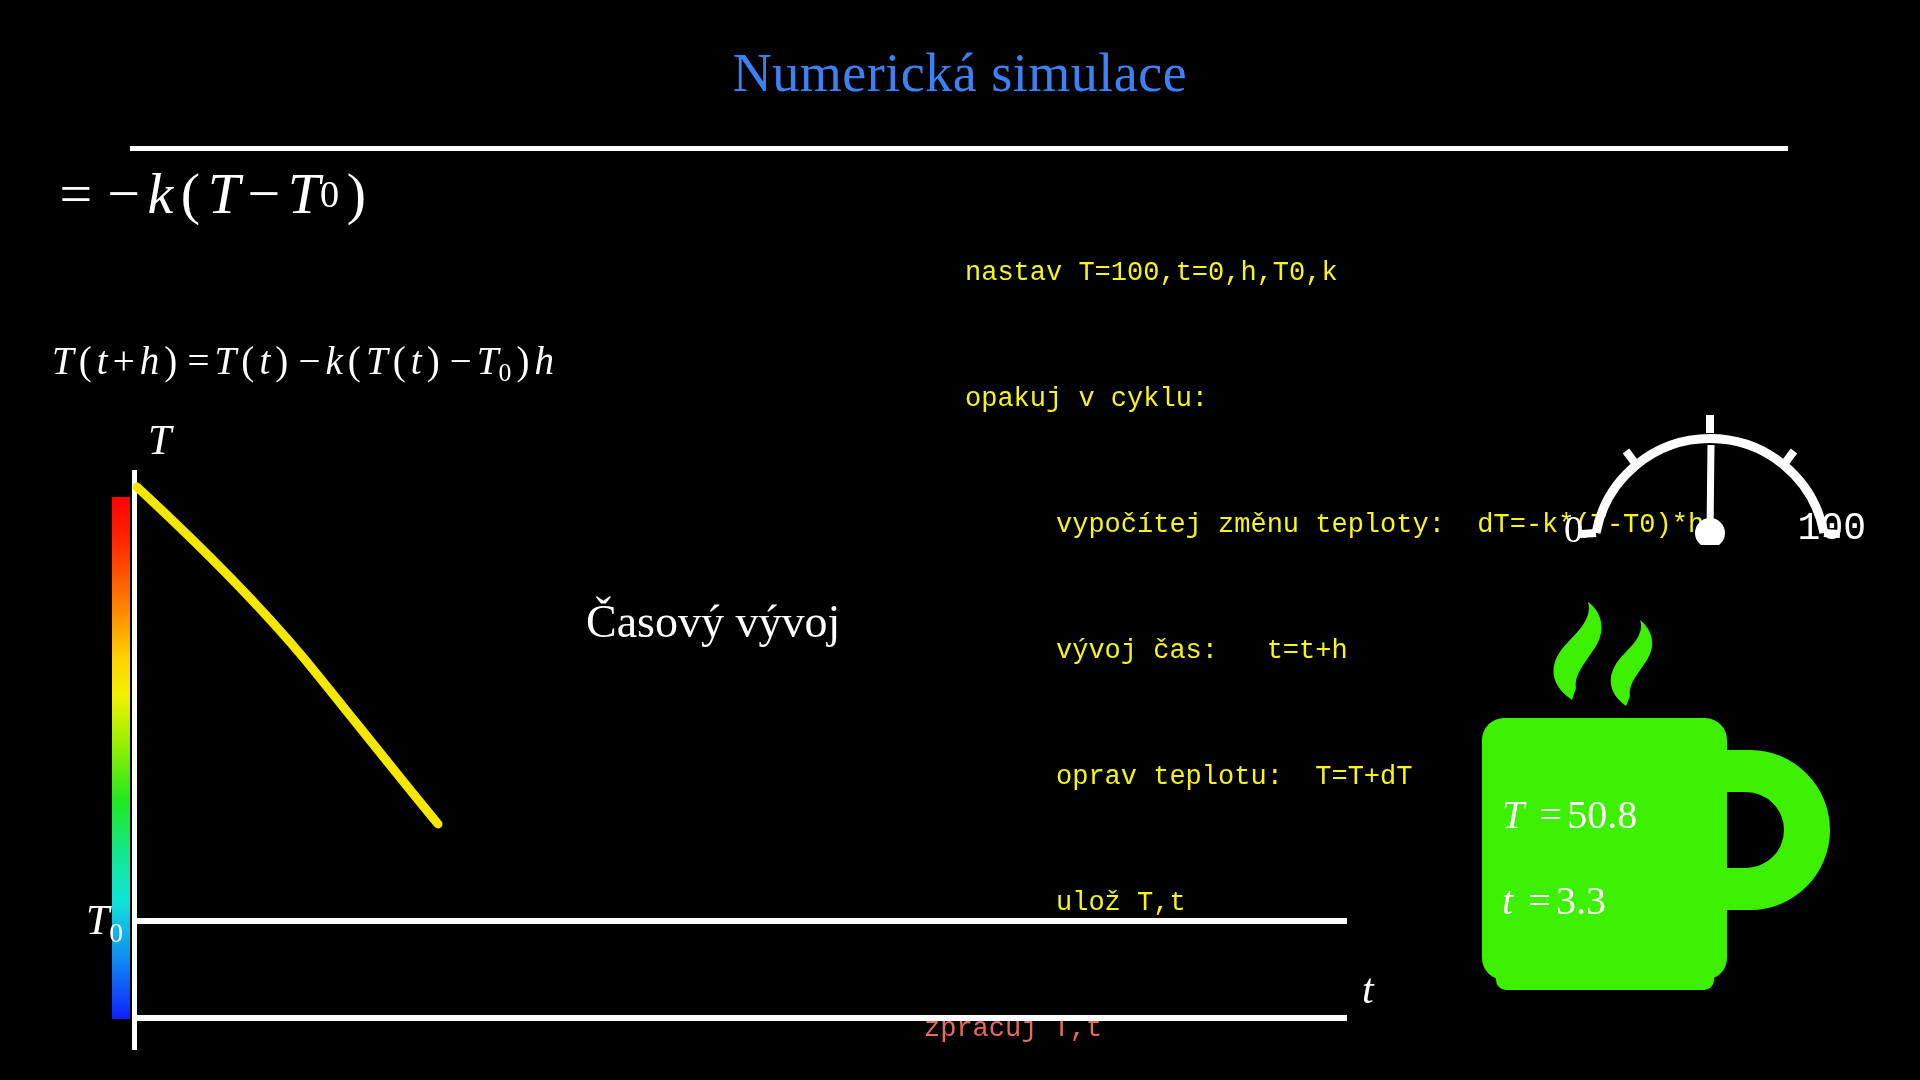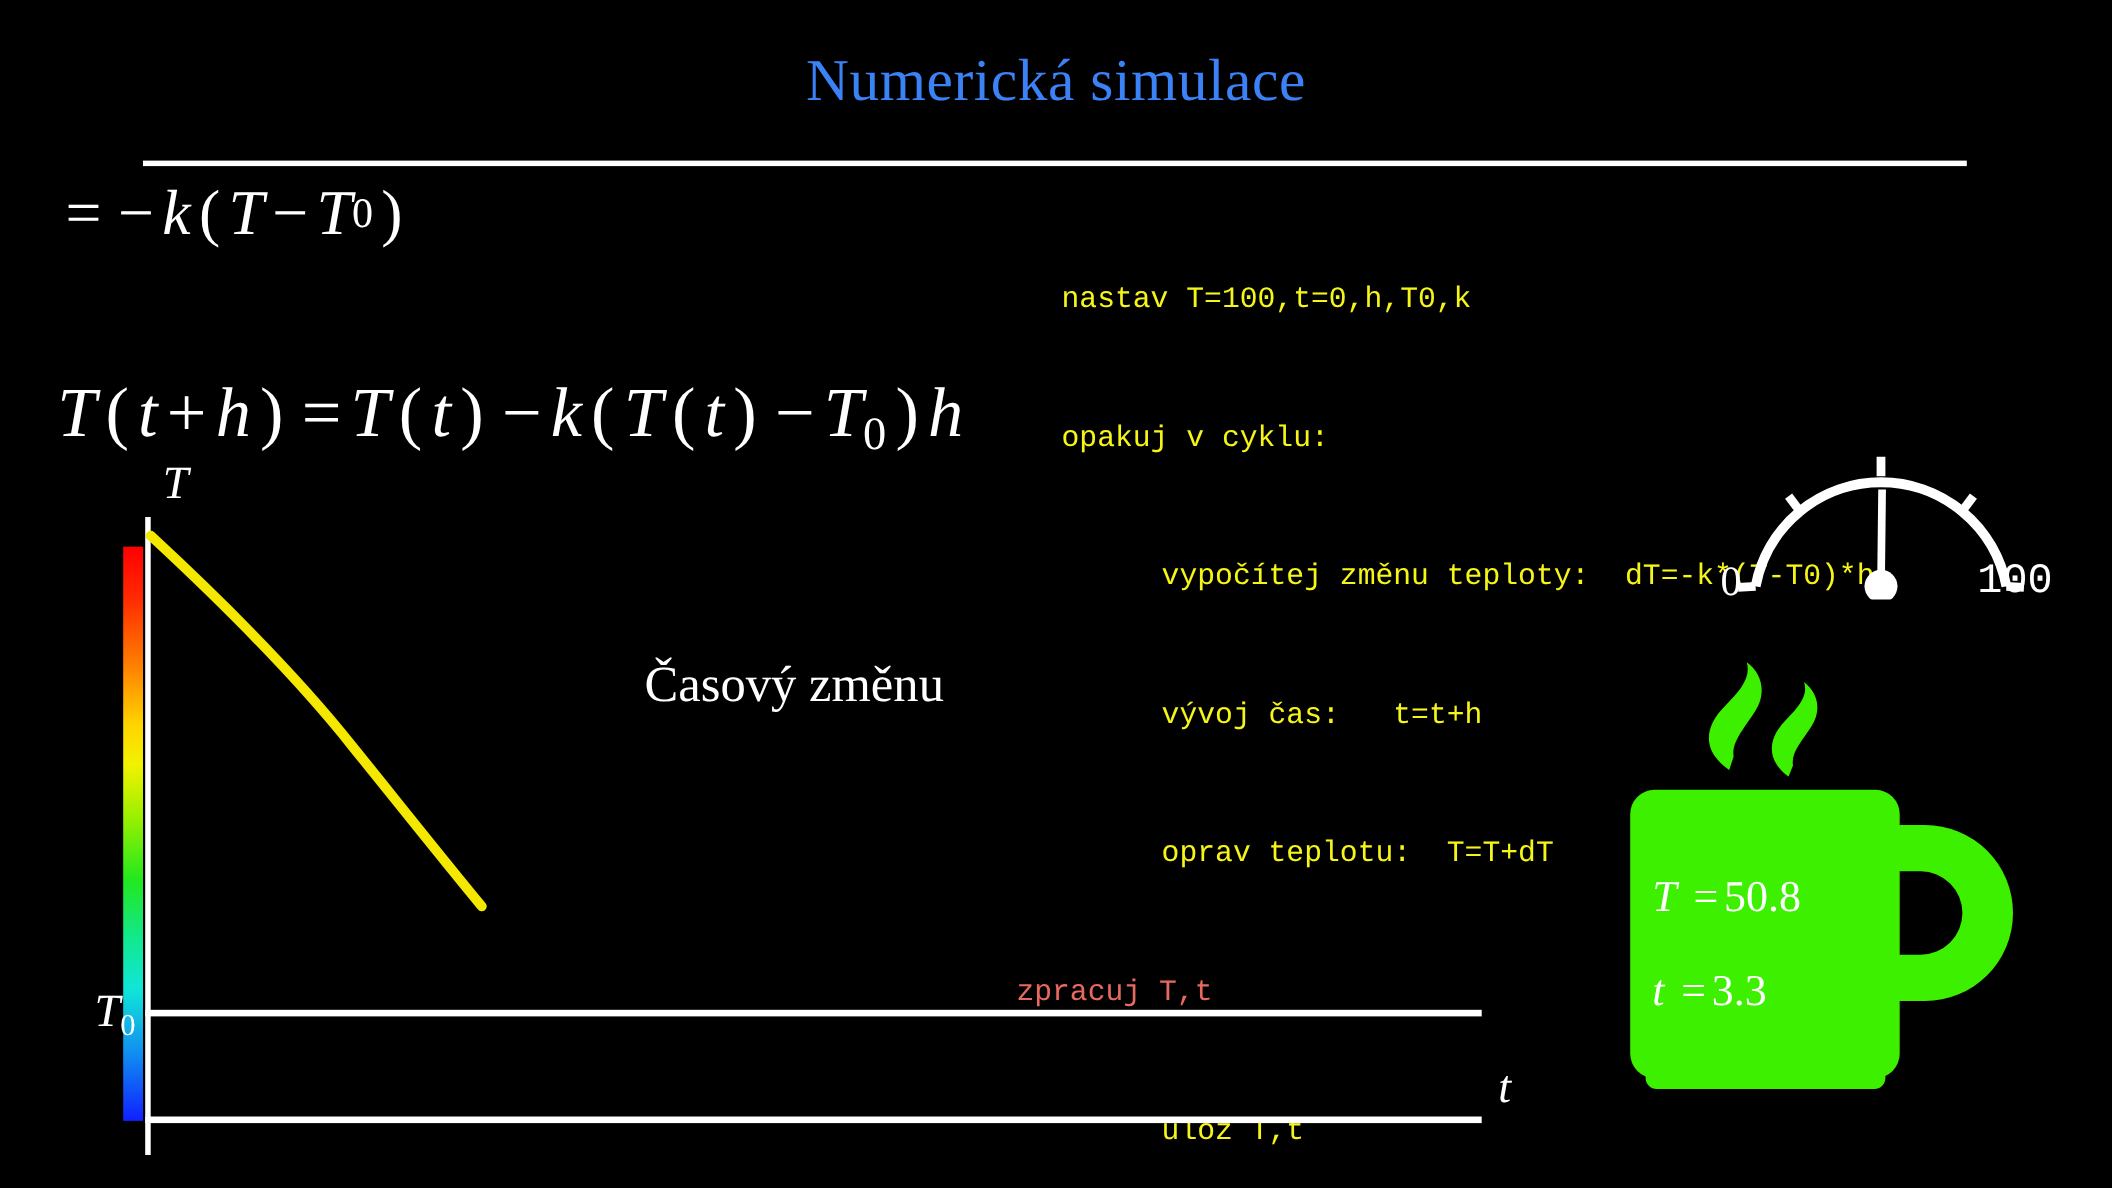--- a/index.html
+++ b/index.html
@@ -75,21 +75,21 @@
     width: 100%;
     height: 3px;
     background: #ffffff;
   }
   .frac .den { padding: 2px 0.12em 0 0.12em; }
 
   #eq-euler {
     position: absolute;
     left: 52px;
     top: 338px;
-    font-size: 64px;
+    font-size: 39px;
     white-space: nowrap;
   }
 
   
   #pseudocode {
     position: absolute;
     left: 960px;
     top: 168px;
     font-family: "Liberation Mono", monospace;
     font-size: 27px;
@@ -274,38 +274,38 @@
 <div id="eq-euler" class="math">
   <span class="mi">T</span><span class="mo">(</span><span class="mi">t</span><span class="mo">+</span><span class="mi">h</span><span class="mo">)</span><span class="mo">=</span><span class="mi">T</span><span class="mo">(</span><span class="mi">t</span><span class="mo">)</span><span class="mo">−</span><span class="mi">k</span><span class="mo">(</span><span class="mi">T</span><span class="mo">(</span><span class="mi">t</span><span class="mo">)</span><span class="mo">−</span><span class="mi">T</span><span class="sub">0</span><span class="mo">)</span><span class="mi">h</span>
 </div>
 
 <div id="pseudocode">
   <div class="code-line code-yellow ind0">nastav T=100,t=0,h,T0,k</div>
   <div class="code-line code-yellow ind0">opakuj v cyklu:</div>
   <div class="code-line code-yellow ind1">vypočítej změnu teploty:  dT=-k*(T-T0)*h</div>
   <div class="code-line code-yellow ind1">vývoj čas:   t=t+h</div>
   <div class="code-line code-yellow ind1">oprav teplotu:  T=T+dT</div>
+  <div class="code-line code-yellow ind1">ulož T,t</div>
   <div class="code-line code-red ind-out">zpracuj T,t</div>
-  <div class="code-line code-yellow ind1">ulož T,t</div>
 </div>
 
 <div id="chart">
   <div id="colorbar"></div>
   <div id="y-axis"></div>
   <div id="x-axis"></div>
   <div id="t0-line"></div>
 
   <svg id="curve-svg" viewBox="0 0 1450 650">
     <path d="M 137 57 C 205 120, 270 185, 320 248 C 362 300, 400 348, 438 394" fill="none" stroke="#f5e800" stroke-width="9" stroke-linecap="round"></path>
   </svg>
 
   <div id="label-T" class="math mi">T</div>
   <div id="label-T0" class="math"><span class="mi">T</span><span class="sub">0</span></div>
   <div id="label-t" class="math mi">t</div>
-  <div id="chart-caption">Časový změnu</div>
+  <div id="chart-caption">Časový vývoj</div>
 </div>
 
 <div id="gauge">
   <svg id="gauge-svg" viewBox="0 0 340 130">
 
     <path d="M 56 118 A 116 116 0 0 1 284 118" fill="none" stroke="#ffffff" stroke-width="9" stroke-linecap="butt"></path>
 
     <g stroke="#ffffff" stroke-width="8">
       <line x1="56" y1="118" x2="40" y2="119"></line>
       <line x1="98" y1="52" x2="86" y2="36"></line>

